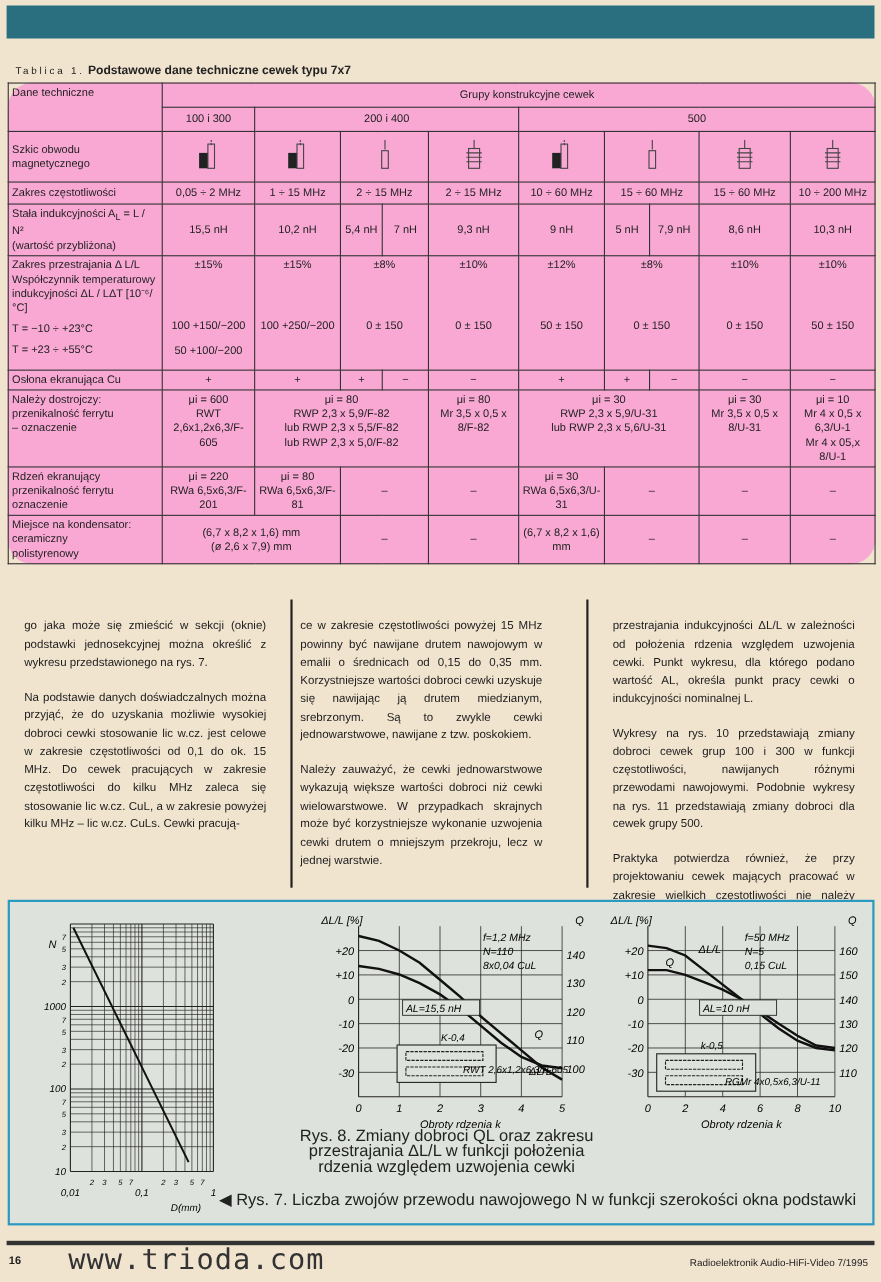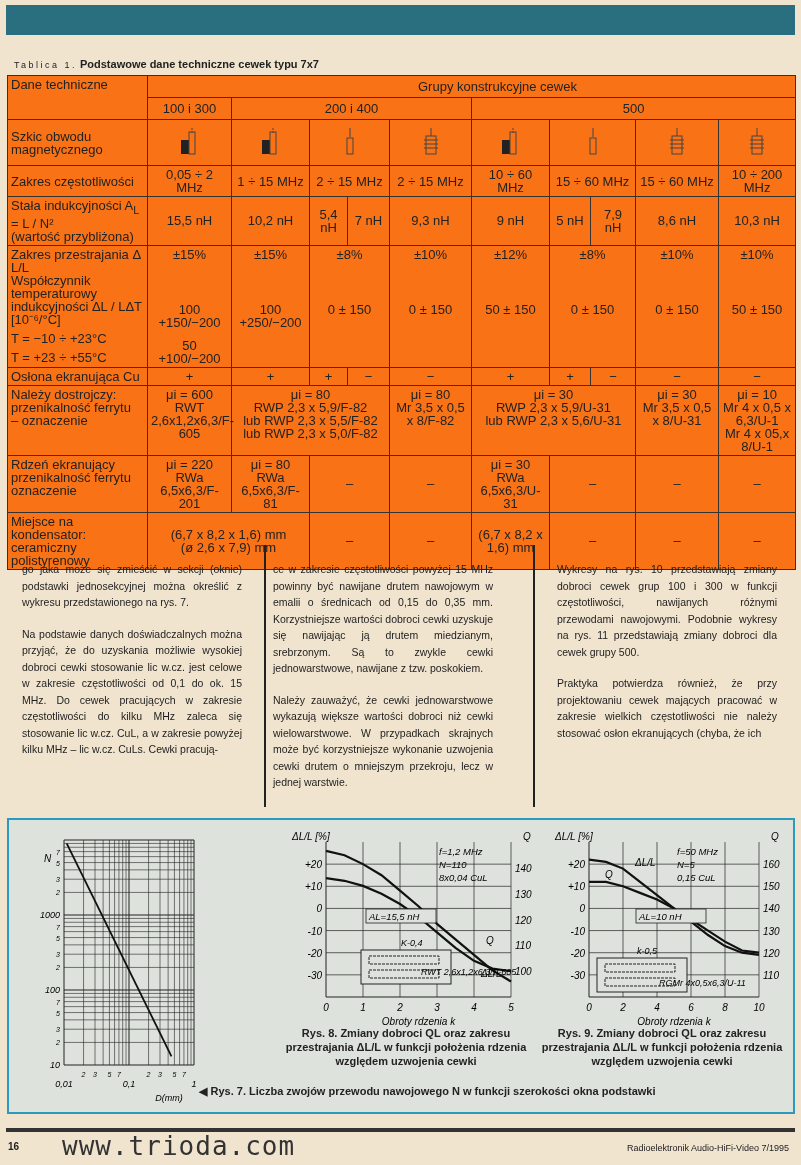--- a/index.html
+++ b/index.html
@@ -3,30 +3,30 @@
 <meta charset="utf-8">
 <style>
   html,body{margin:0;padding:0;}
   body{width:801px;height:1165px;background:#f1e4cf;position:relative;overflow:hidden;
        font-family:"Liberation Sans",sans-serif;color:#222;}
   .topbar{position:absolute;left:6px;top:5px;width:789px;height:30px;background:#2a6f7f;}
   .table-title{position:absolute;left:14px;top:58px;font-size:10.5px;}
   .table-title .pre{letter-spacing:2.5px;font-size:9px;}
   .table-title .main{font-weight:bold;font-size:11px;}
   table.spec{position:absolute;left:7px;top:75px;width:788px;border-collapse:collapse;
-      background:#f97316;font-size:13px;table-layout:fixed;}
+      background:#f9a8d4;font-size:10px;table-layout:fixed;border-radius:23px;}
   table.spec td{border:1px solid #333;padding:2px 3px;vertical-align:middle;text-align:center;line-height:13px;}
   table.spec td.lbl{text-align:left;vertical-align:top;}
   .ml{display:block;}
   .sketch{display:inline-block;width:22px;height:28px;position:relative;}
   .text-col{position:absolute;top:546px;width:250px;font-size:10.5px;line-height:16.5px;text-align:justify;color:#1d1d1d;}
   .text-col p{margin:15px;}
   .vrule{position:absolute;top:545px;width:2px;height:262px;background:#222;}
   .figbox{position:absolute;left:7px;top:818px;width:784px;height:292px;border:2px solid #2a9ac0;background:#dee2dc;}
-  .caption{position:absolute;font-weight:bold;font-size:11px;text-align:center;line-height:14px;}
+  .caption{position:absolute;font-weight:normal;font-size:15px;text-align:center;line-height:14px;}
   .footer-rule{position:absolute;left:6px;top:1128px;width:789px;height:4px;background:#333;}
   .pagenum{position:absolute;left:8px;top:1141px;font-size:10px;font-weight:bold;}
   .site{position:absolute;left:62px;top:1131px;font-family:"DejaVu Sans Mono",monospace;font-size:26px;color:#333;letter-spacing:1px;}
   .mag{position:absolute;right:12px;top:1143px;font-size:9px;}
   svg text{font-family:"Liberation Sans",sans-serif;}
 </style>
 </head>
 <body>
 
 <div class="topbar"></div>
@@ -272,20 +272,21 @@
   <p>go jaka może się zmieścić w sekcji (oknie) podstawki jednosekcyjnej można określić z wykresu przedstawionego na rys. 7.</p>
   <p>Na podstawie danych doświadczalnych można przyjąć, że do uzyskania możliwie wysokiej dobroci cewki stosowanie lic w.cz. jest celowe w zakresie częstotliwości od 0,1 do ok. 15 MHz. Do cewek pracujących w zakresie częstotliwości do kilku MHz zaleca się stosowanie lic w.cz. CuL, a w zakresie powyżej kilku MHz – lic w.cz. CuLs. Cewki pracują-</p>
 </div>
 <div class="vrule" style="left:264px"></div>
 <div class="text-col" style="left:258px">
   <p>ce w zakresie częstotliwości powyżej 15 MHz powinny być nawijane drutem nawojowym w emalii o średnicach od 0,15 do 0,35 mm. Korzystniejsze wartości dobroci cewki uzyskuje się nawijając ją drutem miedzianym, srebrzonym. Są to zwykle cewki jednowarstwowe, nawijane z tzw. poskokiem.</p>
   <p>Należy zauważyć, że cewki jednowarstwowe wykazują większe wartości dobroci niż cewki wielowarstwowe. W przypadkach skrajnych może być korzystniejsze wykonanie uzwojenia cewki drutem o mniejszym przekroju, lecz w jednej warstwie.</p>
 </div>
 <div class="vrule" style="left:533px"></div>
 <div class="text-col" style="left:542px">
+  <p>przestrajania indukcyjności ΔL/L w zależności od położenia rdzenia względem uzwojenia cewki. Punkt wykresu, dla którego podano wartość AL, określa punkt pracy cewki o indukcyjności nominalnej L.</p>
   <p>Wykresy na rys. 10 przedstawiają zmiany dobroci cewek grup 100 i 300 w funkcji częstotliwości, nawijanych różnymi przewodami nawojowymi. Podobnie wykresy na rys. 11 przedstawiają zmiany dobroci dla cewek grupy 500.</p>
   <p>Praktyka potwierdza również, że przy projektowaniu cewek mających pracować w zakresie wielkich częstotliwości nie należy stosować osłon ekranujących (chyba, że ich</p>
 </div>
 
 <div class="figbox">
   <svg id="fig7" style="position:absolute;left:10px;top:10px" width="200" height="275">
       <line x1="45" y1="10" x2="45" y2="235" stroke="#222" stroke-width="1"></line>
       <line x1="64.56694971815878" y1="10" x2="64.56694971815878" y2="235" stroke="#222" stroke-width="0.6"></line>
       <line x1="76.01288155677805" y1="10" x2="76.01288155677805" y2="235" stroke="#222" stroke-width="0.6"></line>
       <line x1="84.13389943631756" y1="10" x2="84.13389943631756" y2="235" stroke="#222" stroke-width="0.6"></line>
@@ -455,20 +456,19 @@
       <text x="102" y="98" font-size="9.5" font-style="italic">AL=10 nH</text>
       <rect x="60" y="136" width="90" height="34" fill="#dee2dc" stroke="#222" stroke-width="1"></rect>
       <rect x="68" y="142" width="70" height="8" fill="none" stroke="#222" stroke-dasharray="3,1"></rect>
       <rect x="68" y="156" width="70" height="8" fill="none" stroke="#222" stroke-dasharray="3,1"></rect>
       <text x="100" y="132" font-size="9" font-style="italic">k-0,5</text>
       <text x="122" y="164" font-size="9" font-style="italic">RGMr 4x0,5x6,3/U-11</text>
       <text x="68" y="56" font-size="10" font-style="italic">Q</text>
       <text x="98" y="44" font-size="10" font-style="italic">ΔL/L</text>
     </svg>
   <div class="caption" style="left:262px;top:206px;width:270px">Rys. 8. Zmiany dobroci QL oraz zakresu przestrajania ΔL/L w funkcji położenia rdzenia względem uzwojenia cewki</div>
-  <div class="caption" style="left:528px;top:206px;width:250px">Rys. 9. Zmiany dobroci QL oraz zakresu przestrajania ΔL/L w funkcji położenia rdzenia względem uzwojenia cewki</div>
   <div class="caption" style="left:190px;top:264px;width:590px;text-align:left">◀ <span>Rys. 7. Liczba zwojów przewodu nawojowego N w funkcji szerokości okna podstawki</span></div>
 </div>
 
 <div class="footer-rule"></div>
 <div class="pagenum">16</div>
 <div class="site">www.trioda.com</div>
 <div class="mag">Radioelektronik Audio-HiFi-Video 7/1995</div>
 
 </body></html>

